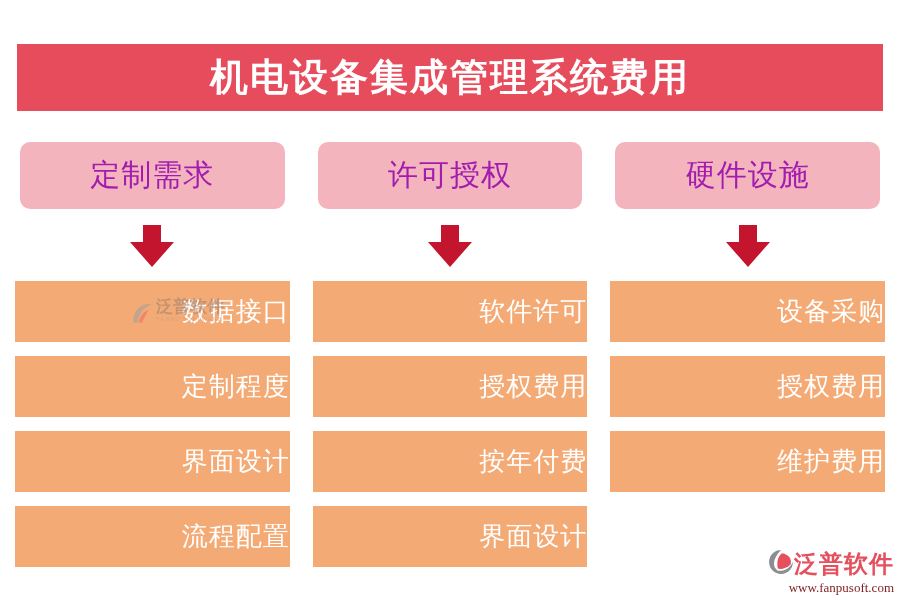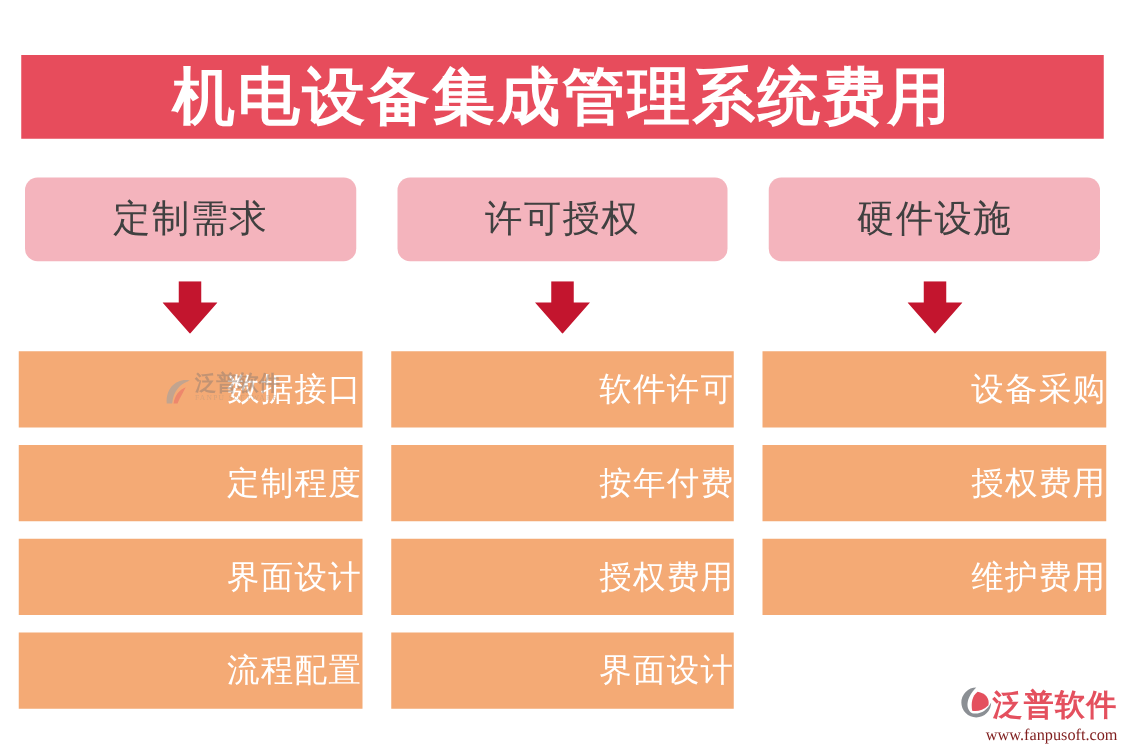--- a/index.html
+++ b/index.html
@@ -5,32 +5,32 @@
   html, body { margin: 0; padding: 0; background: #ffffff; }
   body {
     width: 900px; height: 600px; position: relative; overflow: hidden;
     font-family: "Liberation Serif", "DejaVu Serif", serif;
   }
   .banner {
     position: absolute; left: 17px; top: 44px; width: 866px; height: 67px;
     background: #e74c5c; display: flex; align-items: center; justify-content: center;
   }
   .banner .title {
-    color: #ffffff; font-size: 50px; font-weight: bold; letter-spacing: 2px;
+    color: #ffffff; font-size: 38px; font-weight: bold; letter-spacing: 2px;
   }
   .columns {
     position: absolute; left: 15px; top: 142px; width: 870px;
     display: flex; gap: 23px;
   }
   .column { flex: 1; display: flex; flex-direction: column; align-items: stretch; }
   .header-box {
     height: 67px; margin: 0 5px; border-radius: 10px;
     background: #f4b4bd; display: flex; align-items: center; justify-content: center;
   }
-  .header-box span { color: #404040; font-size: 30px; letter-spacing: 1px; }
+  .header-box span { color: #a21caf; font-size: 30px; letter-spacing: 1px; }
   .arrow-wrap {
     height: 42px; margin: 16px auto 14px; width: 44px;
     display: flex; align-items: center; justify-content: center;
   }
   .item-box {
     height: 61px; margin-bottom: 14px;
     background: #f4aa75; display: flex; align-items: center; justify-content: flex-end;
   }
   .item-box span { color: #ffffff; font-size: 26px; letter-spacing: 1px; }
   .watermark {
@@ -86,24 +86,24 @@
     </div>
     <div class="arrow-wrap">
       <svg width="44" height="42" viewBox="0 0 44 42">
           <polygon points="13,0 31,0 31,17 44,17 22,42 0,17 13,17" fill="#c3152e"></polygon>
         </svg>
     </div>
     <div class="item-box">
         <span>软件许可</span>
       </div>
     <div class="item-box">
-        <span>按年付费</span>
+        <span>授权费用</span>
       </div>
     <div class="item-box">
-        <span>授权费用</span>
+        <span>按年付费</span>
       </div>
     <div class="item-box">
         <span>界面设计</span>
       </div>
   </div>
 
   <div class="column">
     <div class="header-box">
       <span>硬件设施</span>
     </div>

